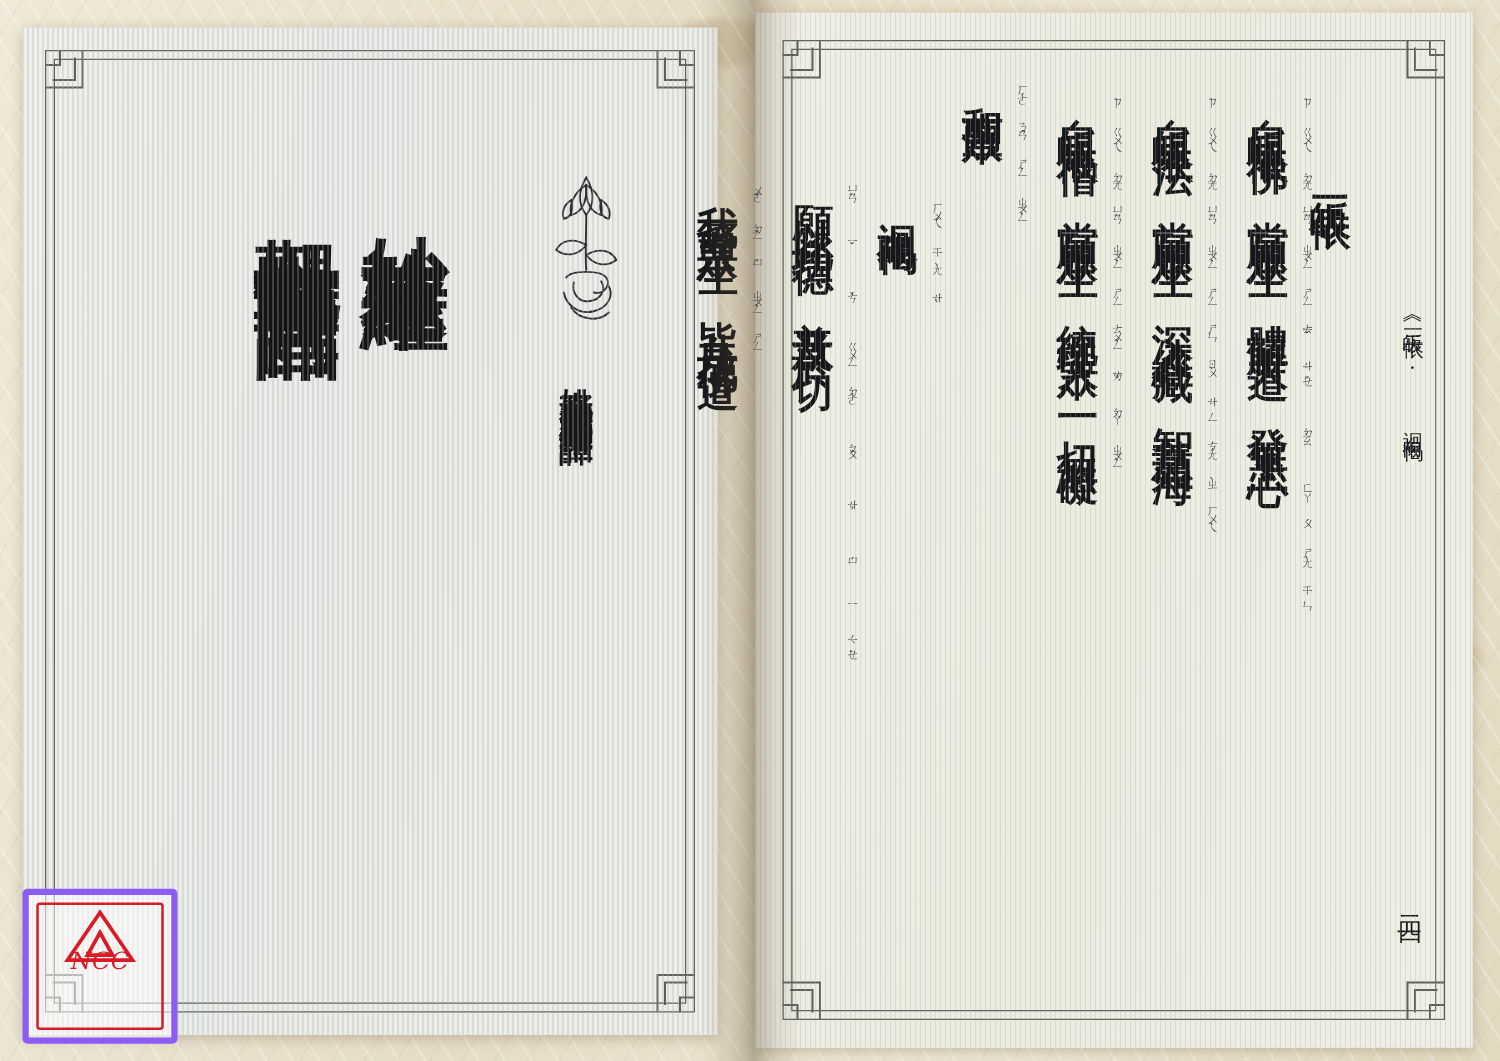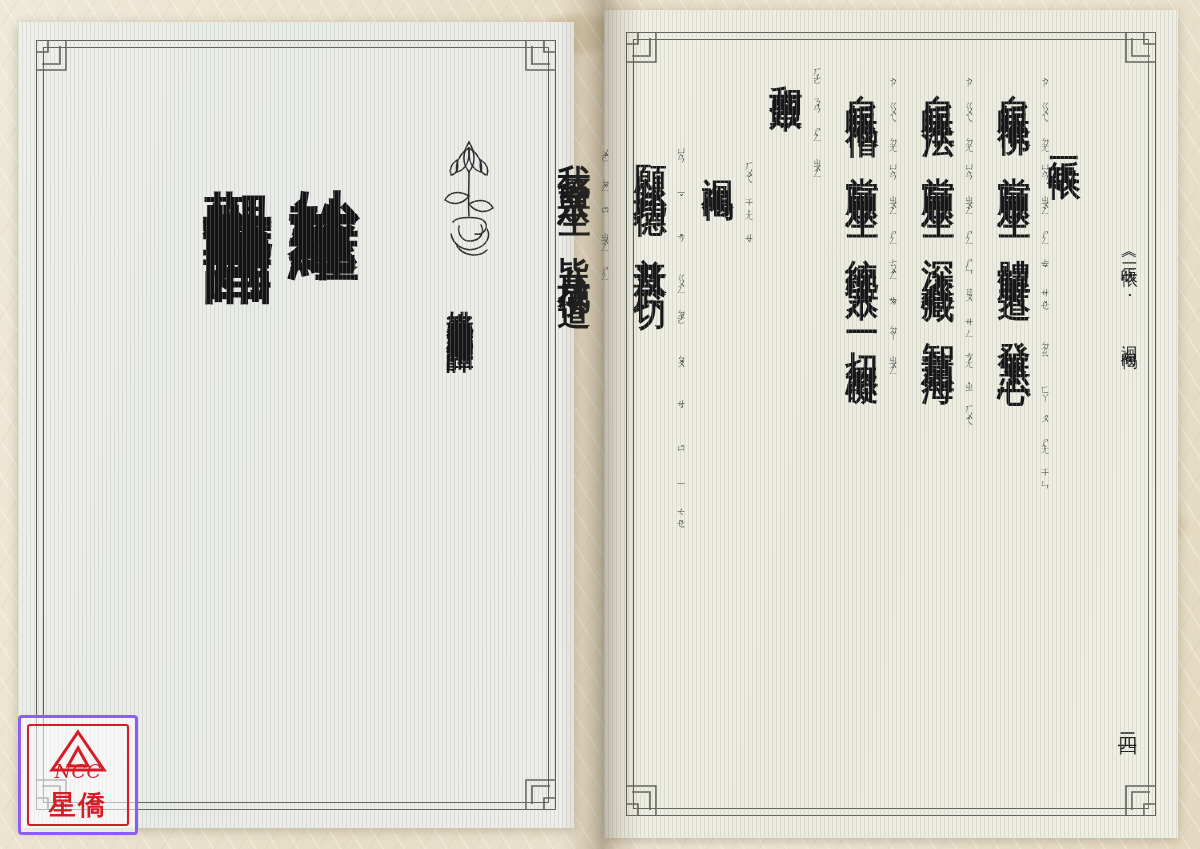--- a/index.html
+++ b/index.html
@@ -196,21 +196,21 @@
     height: 150px;
   }
 
   
   .watermark {
     position: absolute;
     left: 18px;
     bottom: 14px;
     width: 114px;
     height: 114px;
-    border: 3px solid #8b5cf6;
+    border: 5px solid #8b5cf6;
     border-radius: 4px;
     background: rgba(255,255,255,.55);
     z-index: 6;
   }
   .wm-inner {
     position: absolute;
     inset: 6px;
     border: 2px solid #d81b26;
     border-radius: 3px;
   }
@@ -370,16 +370,15 @@
 
   <div class="watermark">
     <div class="wm-inner"></div>
     <div class="wm-tri">
       <svg width="60" height="46" viewBox="0 0 60 46" fill="none" stroke="#d81b26" stroke-width="3">
         <path d="M30 4 L56 42 H4 Z"></path>
         <path d="M30 20 L40 38 H20 Z"></path>
       </svg>
     </div>
     <div class="wm-ncc">NCC</div>
-    <div class="wm-cn">星僑</div>
   </div>
 
 </div>
 
 </body></html>

